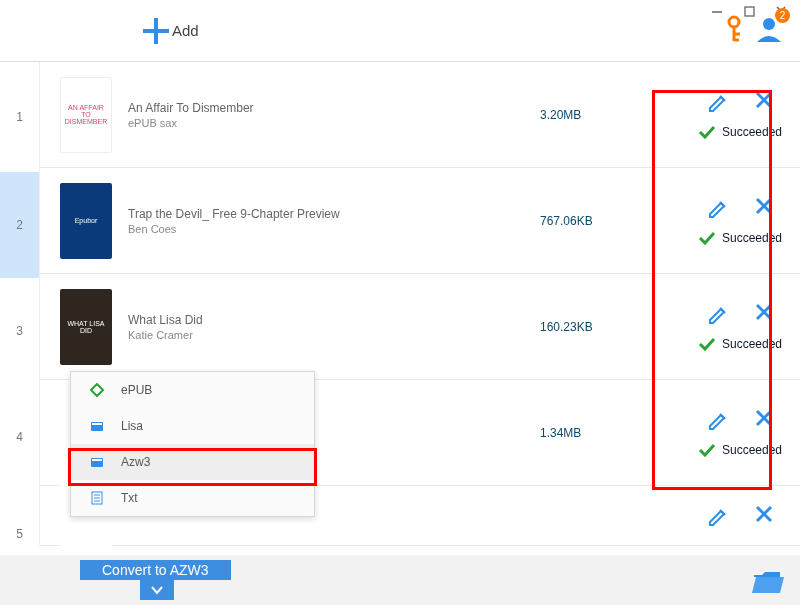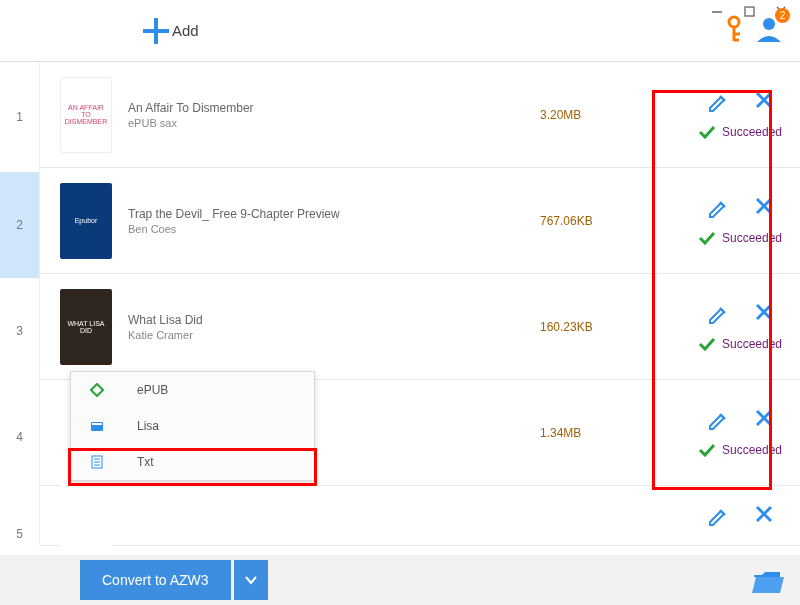--- a/index.html
+++ b/index.html
@@ -57,24 +57,24 @@
     border-bottom:1px solid #e8e8e8; padding-left:20px;
   }
   .cover {
     width:52px; height:76px; margin-right:16px;
     border-radius:2px; display:flex; align-items:center; justify-content:center;
     font-size:7px; color:#fff; text-align:center; padding:2px;
   }
   .meta { flex:1; }
   .title { color:#666; font-size:12px; }
   .author { color:#888; font-size:11px; margin-top:2px; }
-  .size { width:140px; color:#a16207; font-size:12px; }
+  .size { width:140px; color:#0c4a6e; font-size:12px; }
   .actions { width:120px; display:flex; flex-direction:column; gap:12px; align-items:center; }
   .act-row { display:flex; gap:26px; }
-  .status-row { display:flex; align-items:center; gap:6px; color:#701a75; font-size:12px; }
+  .status-row { display:flex; align-items:center; gap:6px; color:#0f172a; font-size:12px; }
   .check { color:#2aa336; }
 
   .red-box-right {
     position:absolute;
     top: 90px;
     left: 652px;
     width: 120px;
     height: 400px;
     border:3px solid #ff0000;
     pointer-events:none;
@@ -84,21 +84,21 @@
   .format-menu {
     position:absolute;
     left:70px; top:371px;
     width:245px;
     background:#fbfbfb;
     border:1px solid #d8d8d8;
     box-shadow:0 2px 6px rgba(0,0,0,.15);
     z-index:50;
   }
   .format-item {
-    display:flex; align-items:center; gap:32px;
+    display:flex; align-items:center; gap:16px;
     padding:10px 18px; color:#555; font-size:12px;
     cursor:pointer;
   }
   .format-item.hover { background:#eee; }
   .fmt-ic { width:16px; height:16px; display:inline-flex; align-items:center; justify-content:center; }
 
   .red-box-menu {
     position:absolute; left:68px; top:448px;
     width:249px; height:38px;
     border:3px solid #ff0000; z-index:60;
@@ -107,20 +107,21 @@
 
   .footer {
     position:absolute; left:0; right:0; bottom:0;
     height:50px; background:#f2f2f2;
     display:flex; align-items:center;
     padding-left:80px;
   }
   .convert-btn {
     display:flex; align-items:center; height:40px;
     cursor:pointer;
+    flex-direction:column;
   }
   .convert-main {
     background:#3d8ee0; color:#fff; padding:0 22px;
     font-size:14px; display:flex; align-items:center;
     height:100%;
   }
   .convert-arrow {
     background:#3d8ee0; color:#fff; width:34px; height:100%;
     display:flex; align-items:center; justify-content:center;
     margin-left:3px;
@@ -370,20 +371,29 @@
   </div>
   <div class="format-item">
     <span class="fmt-ic">
         <svg width="14" height="12">
           <rect x="1" y="2" width="12" height="9" rx="1" fill="#2f8eea"></rect>
           <rect x="2" y="3" width="10" height="2" fill="#fff"></rect>
         </svg>
       </span>
     <span>Lisa</span>
   </div>
+  <div class="format-item hover">
+    <span class="fmt-ic">
+        <svg width="14" height="12">
+          <rect x="1" y="2" width="12" height="9" rx="1" fill="#2f8eea"></rect>
+          <rect x="2" y="3" width="10" height="2" fill="#fff"></rect>
+        </svg>
+      </span>
+    <span>Azw3</span>
+  </div>
   <div class="format-item">
     <span class="fmt-ic">
         <svg width="12" height="14">
           <rect x="1" y="1" width="10" height="12" fill="#fff" stroke="#2f8eea"></rect>
           <line x1="3" y1="4" x2="9" y2="4" stroke="#2f8eea"></line>
           <line x1="3" y1="7" x2="9" y2="7" stroke="#2f8eea"></line>
           <line x1="3" y1="10" x2="9" y2="10" stroke="#2f8eea"></line>
         </svg>
       </span>
     <span>Txt</span>

